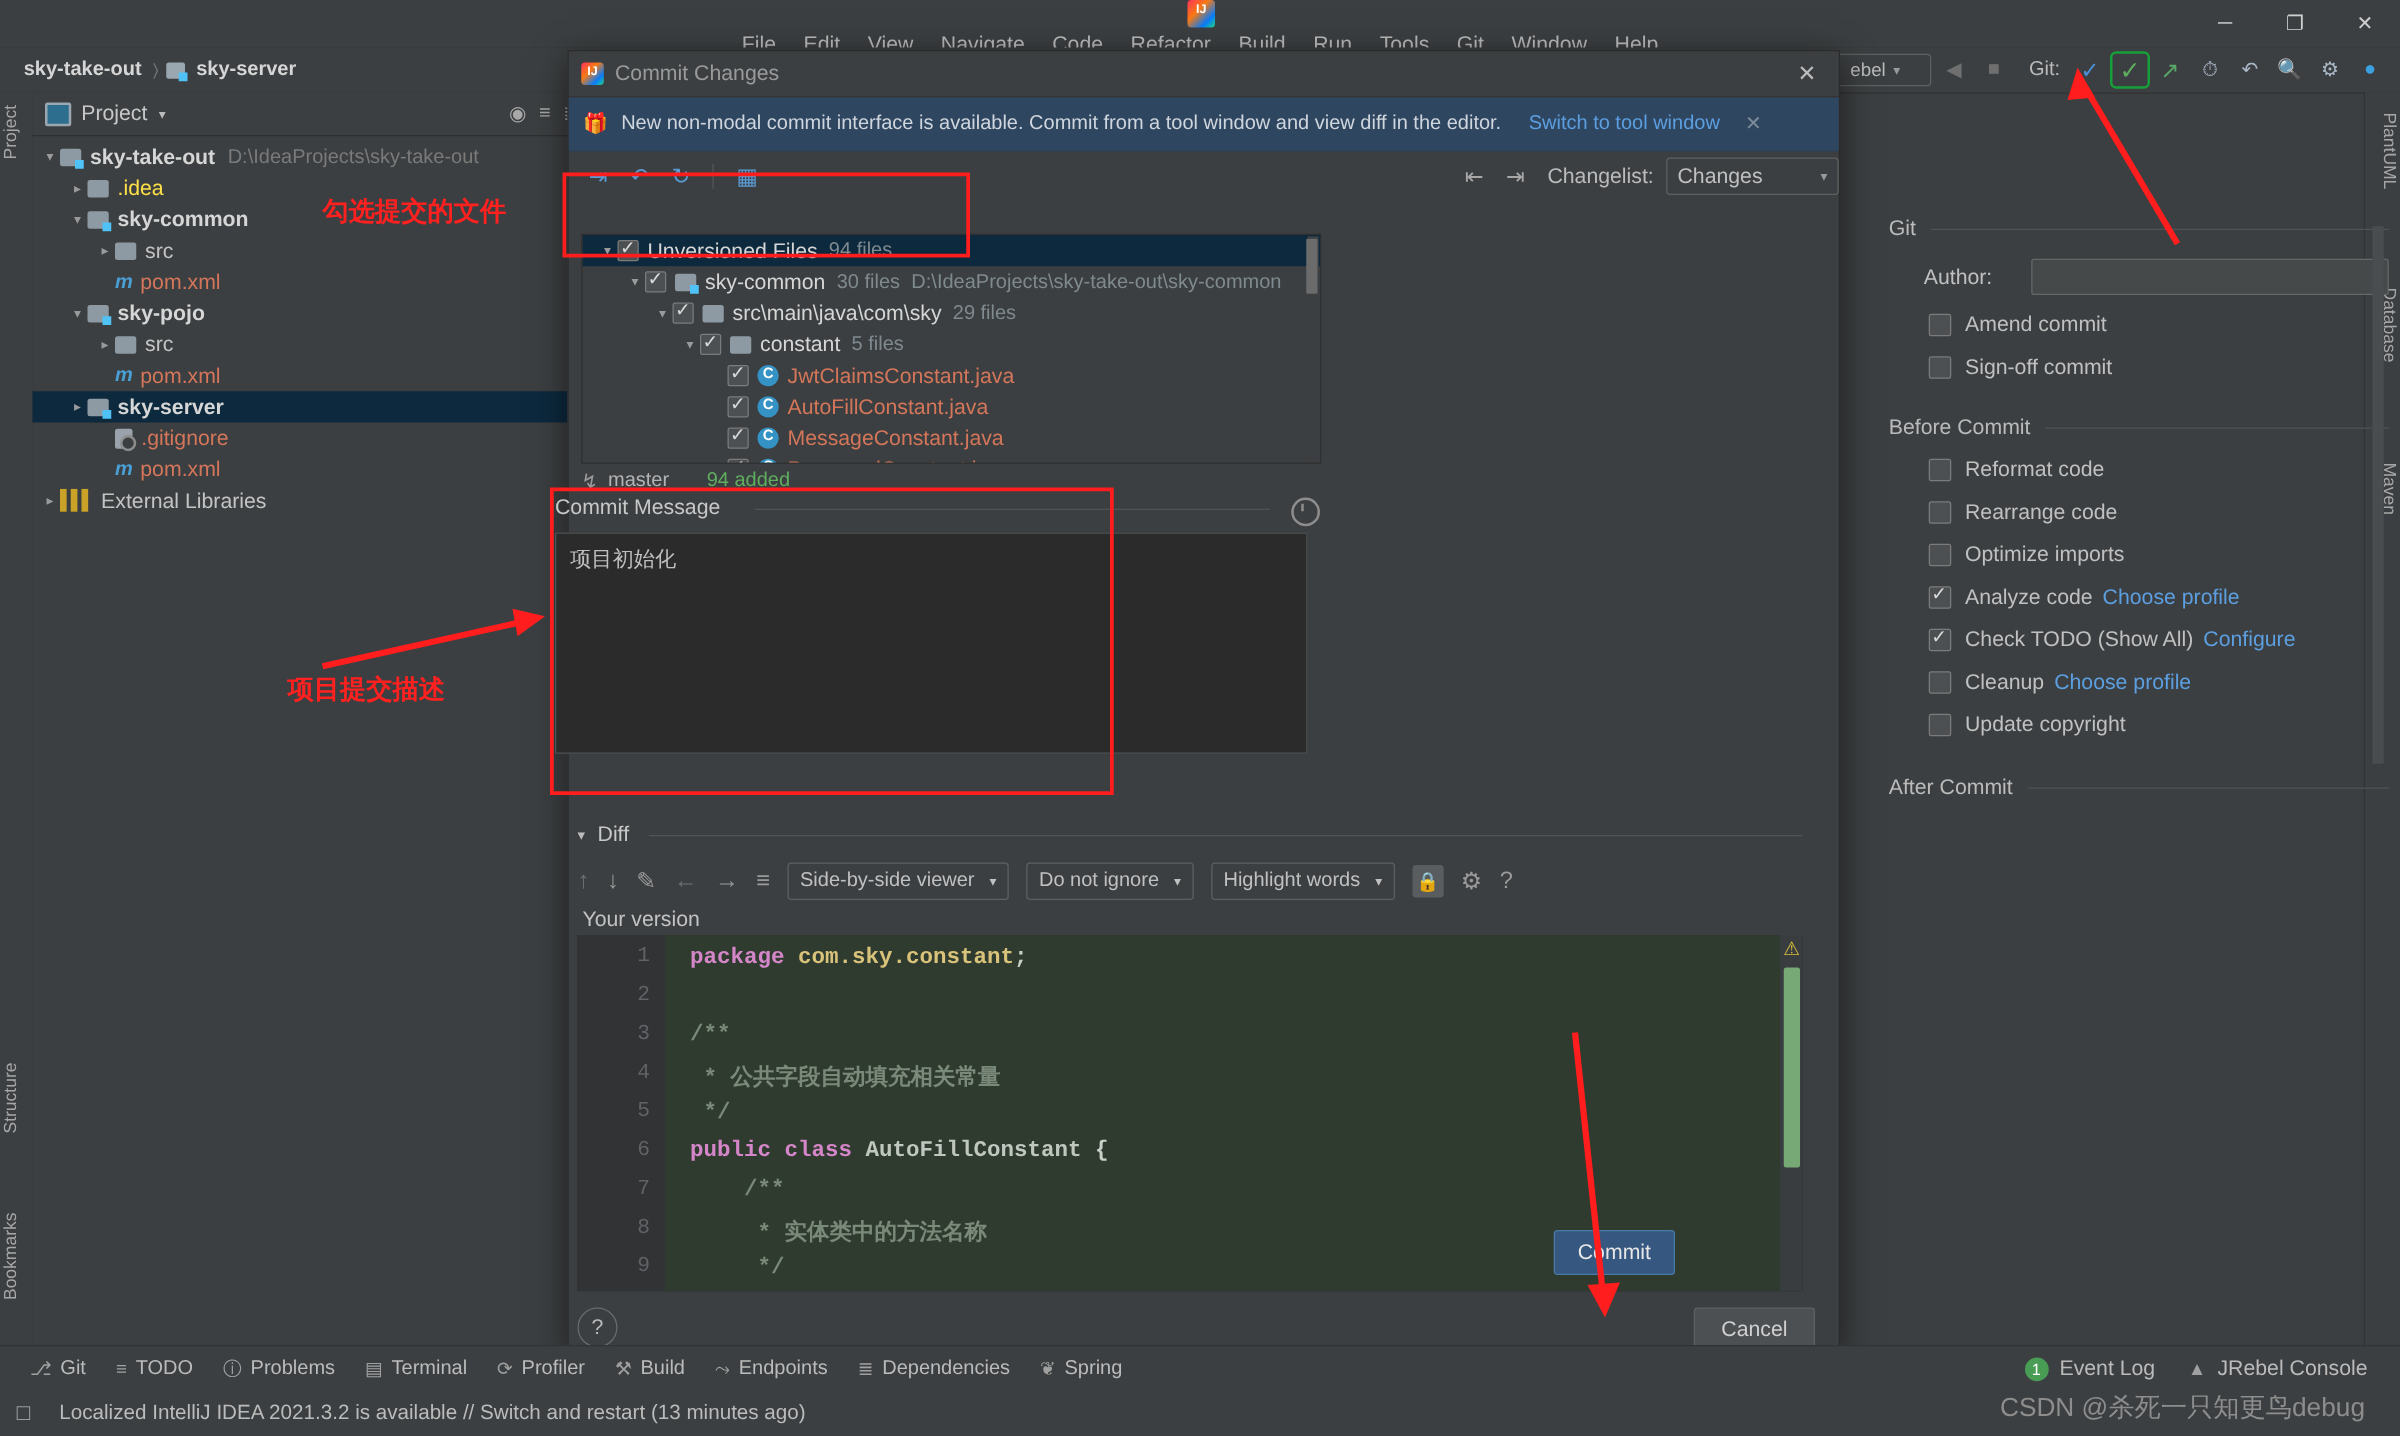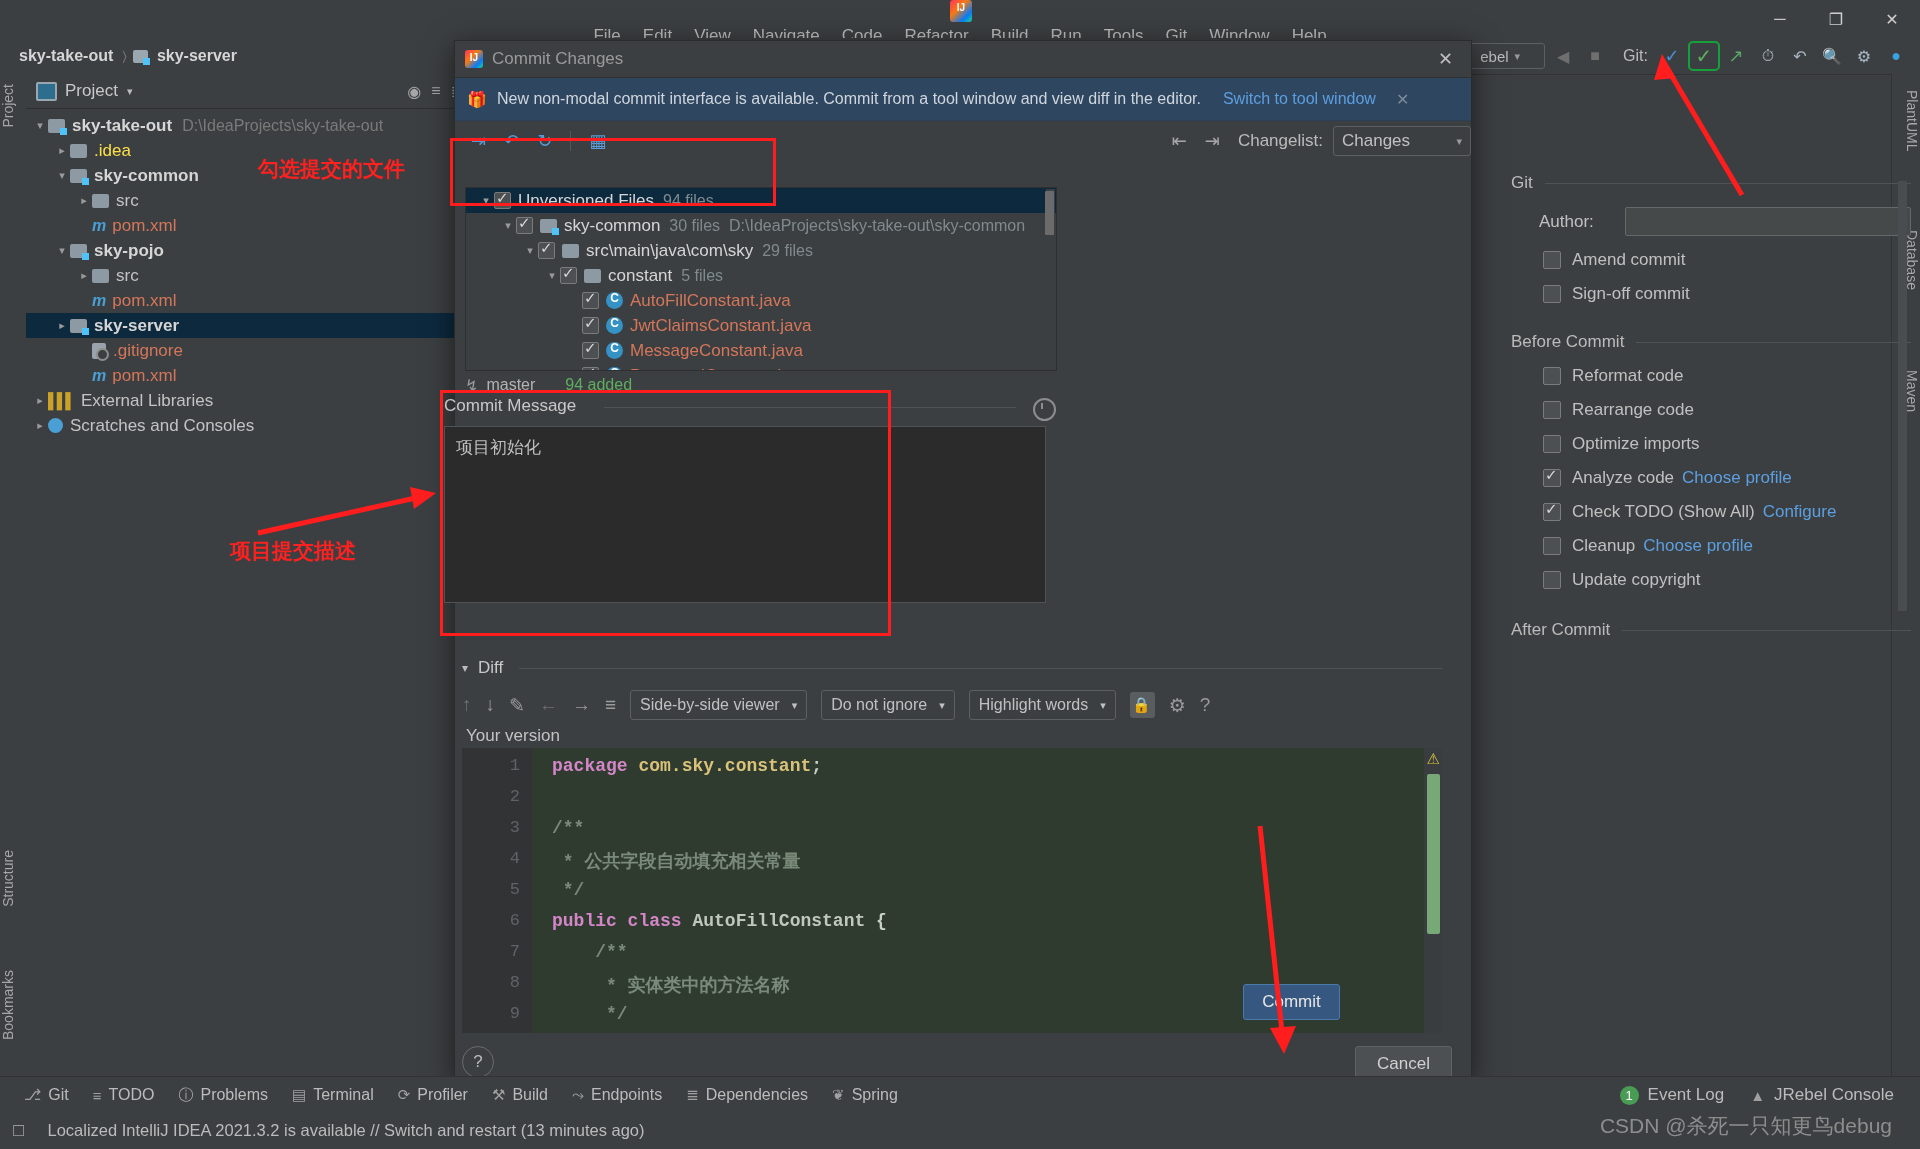--- a/index.html
+++ b/index.html
@@ -363,26 +363,20 @@
           <span class="arw"></span>
           <span class="mvn">m</span>
           <span class="t-red">pom.xml</span>
         </div>
         <div class="row">
           <span style="width:0px;flex:none"></span>
           <span class="arw closed"></span>
           <span class="lib-ico">▌▌▌</span>
           <span class="t-norm">External Libraries</span>
         </div>
-        <div class="row">
-          <span style="width:0px;flex:none"></span>
-          <span class="arw closed"></span>
-          <span class="scr-ico"></span>
-          <span class="t-norm">Scratches and Consoles</span>
-        </div>
       </div>
   </div>
 
   <div class="anno" style="left:258px;top:155px">勾选提交的文件</div>
   <div class="anno" style="left:230px;top:537px">项目提交描述</div>
 
   <div class="dlg">
 
     <div class="dlg-head">
       <span class="ij-logo" style="margin:0;width:18px;height:18px"></span>
@@ -447,28 +441,28 @@
             <span class="cb on"></span>
             <span class="folder"></span>
             <span class="f-name">constant</span>
             <span class="f-cnt">5 files</span>
           </div>
           <div class="frow">
             <span style="width:96px;flex:none"></span>
             <span class="arw"></span>
             <span class="cb on"></span>
             <span class="cls-ico"></span>
-            <span class="f-java">AutoFillConstant.java</span>
+            <span class="f-java">JwtClaimsConstant.java</span>
           </div>
           <div class="frow">
             <span style="width:96px;flex:none"></span>
             <span class="arw"></span>
             <span class="cb on"></span>
             <span class="cls-ico"></span>
-            <span class="f-java">JwtClaimsConstant.java</span>
+            <span class="f-java">AutoFillConstant.java</span>
           </div>
           <div class="frow">
             <span style="width:96px;flex:none"></span>
             <span class="arw"></span>
             <span class="cb on"></span>
             <span class="cls-ico"></span>
             <span class="f-java">MessageConstant.java</span>
           </div>
           <div class="frow">
             <span style="width:96px;flex:none"></span>

